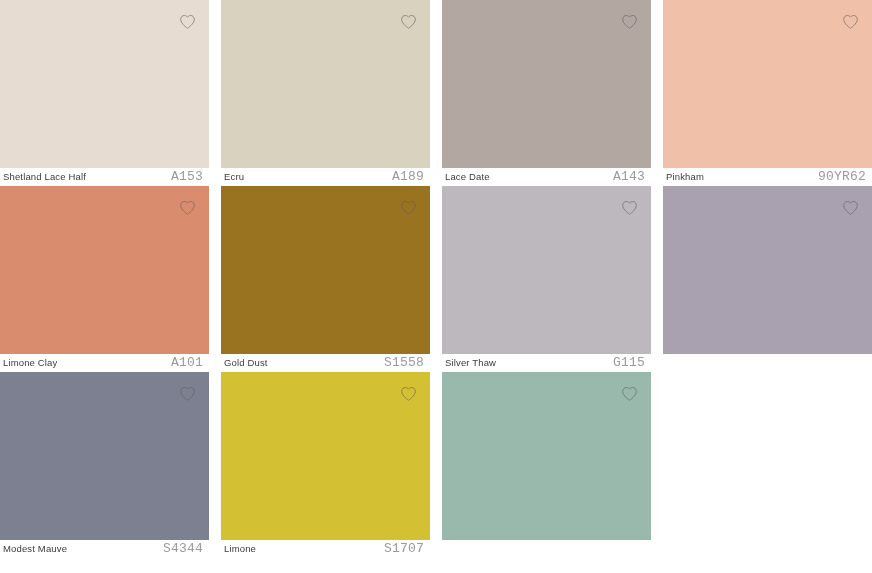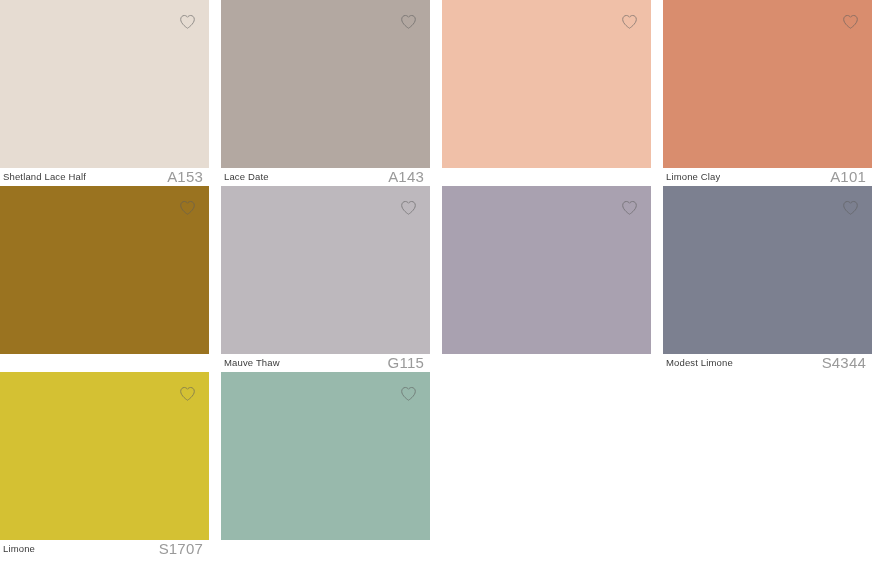--- a/index.html
+++ b/index.html
@@ -73,66 +73,84 @@
     font-size: 9.5px;
     line-height: 12px;
     color: #3b3b3b;
     letter-spacing: 0.15px;
     white-space: nowrap;
     overflow: hidden;
     text-overflow: ellipsis;
   }
 
   .swatch-code {
-    font-size: 15px;
+    font-size: 13px;
     line-height: 12px;
     color: #9a9a9a;
     letter-spacing: 0.2px;
     white-space: nowrap;
     padding-left: 8px;
+    font-family: Liberation Mono, monospace;
   }
 </style>
 </head>
 <body>
 
 <div id="swatch-grid">
     <div class="swatch-card">
       <div class="swatch-colour" style="background: rgb(230, 220, 210);">
         <button class="fav-button" aria-label="favourite">
           <svg viewBox="0 0 24 24" xmlns="http://www.w3.org/2000/svg">
             <path d="M12 20.5 C12 20.5 3.4 15.1 3.4 9.25 C3.4 6.4 5.55 4.4 8.05 4.4 C9.85 4.4 11.25 5.45 12 6.65 C12.75 5.45 14.15 4.4 15.95 4.4 C18.45 4.4 20.6 6.4 20.6 9.25 C20.6 15.1 12 20.5 12 20.5 Z" fill="none" stroke="#5c5c5c" stroke-width="1.25" stroke-linejoin="round"></path>
           </svg>
         </button>
       </div>
       <div class="swatch-meta">
         <span class="swatch-name">Shetland Lace Half</span>
         <span class="swatch-code">A153</span>
       </div>
     </div>
     <div class="swatch-card">
+      <div class="swatch-colour" style="background: rgb(217, 210, 191);">
+        <button class="fav-button" aria-label="favourite">
+          <svg viewBox="0 0 24 24" xmlns="http://www.w3.org/2000/svg">
+            <path d="M12 20.5 C12 20.5 3.4 15.1 3.4 9.25 C3.4 6.4 5.55 4.4 8.05 4.4 C9.85 4.4 11.25 5.45 12 6.65 C12.75 5.45 14.15 4.4 15.95 4.4 C18.45 4.4 20.6 6.4 20.6 9.25 C20.6 15.1 12 20.5 12 20.5 Z" fill="none" stroke="#5c5c5c" stroke-width="1.25" stroke-linejoin="round"></path>
+          </svg>
+        </button>
+      </div>
+      <div class="swatch-meta">
+        <span class="swatch-name">Ecru</span>
+        <span class="swatch-code">A189</span>
+      </div>
+    </div>
+    <div class="swatch-card">
       <div class="swatch-colour" style="background: rgb(179, 168, 161);">
         <button class="fav-button" aria-label="favourite">
           <svg viewBox="0 0 24 24" xmlns="http://www.w3.org/2000/svg">
             <path d="M12 20.5 C12 20.5 3.4 15.1 3.4 9.25 C3.4 6.4 5.55 4.4 8.05 4.4 C9.85 4.4 11.25 5.45 12 6.65 C12.75 5.45 14.15 4.4 15.95 4.4 C18.45 4.4 20.6 6.4 20.6 9.25 C20.6 15.1 12 20.5 12 20.5 Z" fill="none" stroke="#5c5c5c" stroke-width="1.25" stroke-linejoin="round"></path>
           </svg>
         </button>
       </div>
       <div class="swatch-meta">
         <span class="swatch-name">Lace Date</span>
         <span class="swatch-code">A143</span>
       </div>
     </div>
     <div class="swatch-card">
       <div class="swatch-colour" style="background: rgb(240, 192, 168);">
         <button class="fav-button" aria-label="favourite">
           <svg viewBox="0 0 24 24" xmlns="http://www.w3.org/2000/svg">
             <path d="M12 20.5 C12 20.5 3.4 15.1 3.4 9.25 C3.4 6.4 5.55 4.4 8.05 4.4 C9.85 4.4 11.25 5.45 12 6.65 C12.75 5.45 14.15 4.4 15.95 4.4 C18.45 4.4 20.6 6.4 20.6 9.25 C20.6 15.1 12 20.5 12 20.5 Z" fill="none" stroke="#5c5c5c" stroke-width="1.25" stroke-linejoin="round"></path>
           </svg>
         </button>
       </div>
+      <div class="swatch-meta">
+        <span class="swatch-name">Pinkham</span>
+        <span class="swatch-code">90YR62</span>
+      </div>
     </div>
     <div class="swatch-card">
       <div class="swatch-colour" style="background: rgb(217, 141, 110);">
         <button class="fav-button" aria-label="favourite">
           <svg viewBox="0 0 24 24" xmlns="http://www.w3.org/2000/svg">
             <path d="M12 20.5 C12 20.5 3.4 15.1 3.4 9.25 C3.4 6.4 5.55 4.4 8.05 4.4 C9.85 4.4 11.25 5.45 12 6.65 C12.75 5.45 14.15 4.4 15.95 4.4 C18.45 4.4 20.6 6.4 20.6 9.25 C20.6 15.1 12 20.5 12 20.5 Z" fill="none" stroke="#5c5c5c" stroke-width="1.25" stroke-linejoin="round"></path>
           </svg>
         </button>
       </div>
       <div class="swatch-meta">
@@ -141,31 +159,35 @@
       </div>
     </div>
     <div class="swatch-card">
       <div class="swatch-colour" style="background: rgb(154, 115, 32);">
         <button class="fav-button" aria-label="favourite">
           <svg viewBox="0 0 24 24" xmlns="http://www.w3.org/2000/svg">
             <path d="M12 20.5 C12 20.5 3.4 15.1 3.4 9.25 C3.4 6.4 5.55 4.4 8.05 4.4 C9.85 4.4 11.25 5.45 12 6.65 C12.75 5.45 14.15 4.4 15.95 4.4 C18.45 4.4 20.6 6.4 20.6 9.25 C20.6 15.1 12 20.5 12 20.5 Z" fill="none" stroke="#5c5c5c" stroke-width="1.25" stroke-linejoin="round"></path>
           </svg>
         </button>
       </div>
+      <div class="swatch-meta">
+        <span class="swatch-name">Gold Dust</span>
+        <span class="swatch-code">S1558</span>
+      </div>
     </div>
     <div class="swatch-card">
       <div class="swatch-colour" style="background: rgb(189, 184, 189);">
         <button class="fav-button" aria-label="favourite">
           <svg viewBox="0 0 24 24" xmlns="http://www.w3.org/2000/svg">
             <path d="M12 20.5 C12 20.5 3.4 15.1 3.4 9.25 C3.4 6.4 5.55 4.4 8.05 4.4 C9.85 4.4 11.25 5.45 12 6.65 C12.75 5.45 14.15 4.4 15.95 4.4 C18.45 4.4 20.6 6.4 20.6 9.25 C20.6 15.1 12 20.5 12 20.5 Z" fill="none" stroke="#5c5c5c" stroke-width="1.25" stroke-linejoin="round"></path>
           </svg>
         </button>
       </div>
       <div class="swatch-meta">
-        <span class="swatch-name">Mauve Thaw</span>
+        <span class="swatch-name">Silver Thaw</span>
         <span class="swatch-code">G115</span>
       </div>
     </div>
     <div class="swatch-card">
       <div class="swatch-colour" style="background: rgb(169, 161, 176);">
         <button class="fav-button" aria-label="favourite">
           <svg viewBox="0 0 24 24" xmlns="http://www.w3.org/2000/svg">
             <path d="M12 20.5 C12 20.5 3.4 15.1 3.4 9.25 C3.4 6.4 5.55 4.4 8.05 4.4 C9.85 4.4 11.25 5.45 12 6.65 C12.75 5.45 14.15 4.4 15.95 4.4 C18.45 4.4 20.6 6.4 20.6 9.25 C20.6 15.1 12 20.5 12 20.5 Z" fill="none" stroke="#5c5c5c" stroke-width="1.25" stroke-linejoin="round"></path>
           </svg>
         </button>
@@ -173,21 +195,21 @@
     </div>
     <div class="swatch-card">
       <div class="swatch-colour" style="background: rgb(124, 128, 144);">
         <button class="fav-button" aria-label="favourite">
           <svg viewBox="0 0 24 24" xmlns="http://www.w3.org/2000/svg">
             <path d="M12 20.5 C12 20.5 3.4 15.1 3.4 9.25 C3.4 6.4 5.55 4.4 8.05 4.4 C9.85 4.4 11.25 5.45 12 6.65 C12.75 5.45 14.15 4.4 15.95 4.4 C18.45 4.4 20.6 6.4 20.6 9.25 C20.6 15.1 12 20.5 12 20.5 Z" fill="none" stroke="#5c5c5c" stroke-width="1.25" stroke-linejoin="round"></path>
           </svg>
         </button>
       </div>
       <div class="swatch-meta">
-        <span class="swatch-name">Modest Limone</span>
+        <span class="swatch-name">Modest Mauve</span>
         <span class="swatch-code">S4344</span>
       </div>
     </div>
     <div class="swatch-card">
       <div class="swatch-colour" style="background: rgb(212, 193, 51);">
         <button class="fav-button" aria-label="favourite">
           <svg viewBox="0 0 24 24" xmlns="http://www.w3.org/2000/svg">
             <path d="M12 20.5 C12 20.5 3.4 15.1 3.4 9.25 C3.4 6.4 5.55 4.4 8.05 4.4 C9.85 4.4 11.25 5.45 12 6.65 C12.75 5.45 14.15 4.4 15.95 4.4 C18.45 4.4 20.6 6.4 20.6 9.25 C20.6 15.1 12 20.5 12 20.5 Z" fill="none" stroke="#5c5c5c" stroke-width="1.25" stroke-linejoin="round"></path>
           </svg>
         </button>

